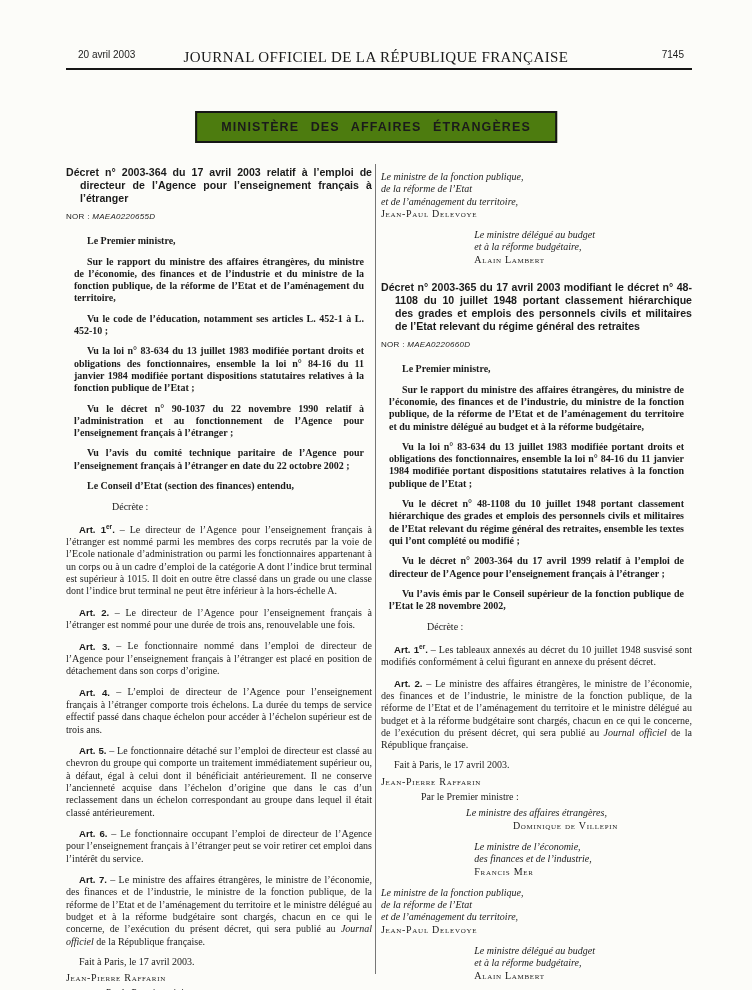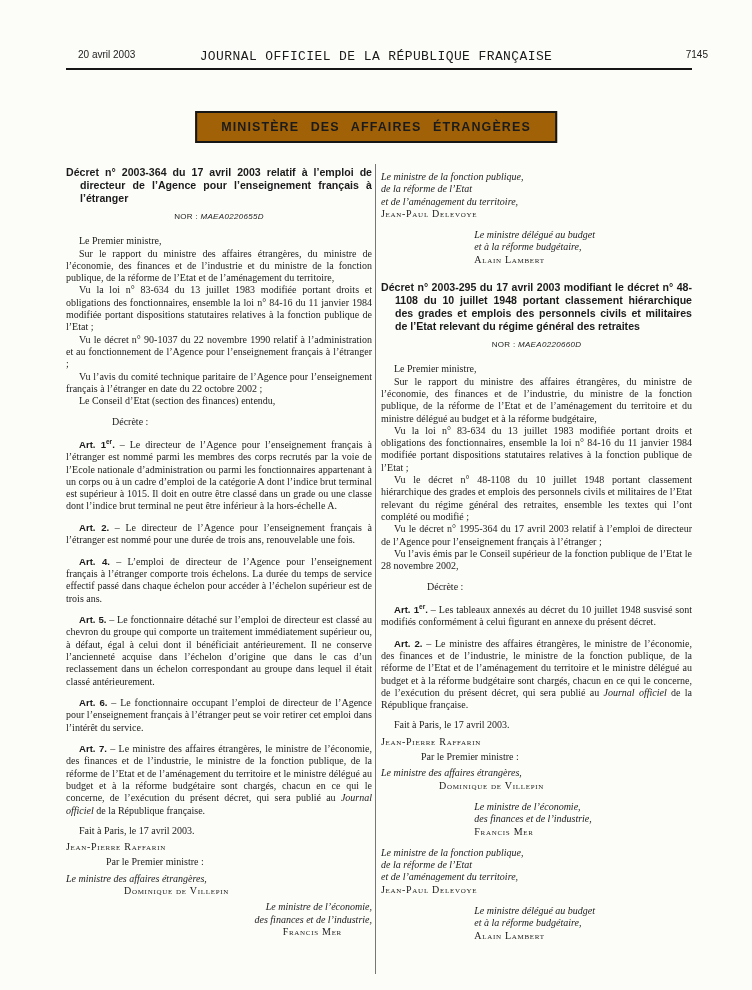--- a/index.html
+++ b/index.html
@@ -4,52 +4,52 @@
 <style>
   html,body{margin:0;padding:0;background:#d9d9d6;}
   #page{
     position:relative;width:752px;height:990px;margin:0 auto;
     background:#fcfcf9;color:#1b1b1b;
     font-family:"Liberation Serif","DejaVu Serif",serif;
     overflow:hidden;box-sizing:border-box;
   }
   
   .hdr-date{position:absolute;top:49px;left:78px;font-family:Liberation Sans, sans-serif;font-size:10px;}
-  .hdr-title{position:absolute;top:49px;left:0;right:0;text-align:center;font-family:Liberation Mono, monospace;font-size:13px;letter-spacing:.4px;}
-  .hdr-page{position:absolute;top:49px;right:44px;font-family:"Liberation Sans",sans-serif;font-size:10px;}
+  .hdr-title{position:absolute;top:49px;left:0;right:0;text-align:center;font-family:Liberation Serif, serif;font-size:15px;letter-spacing:.4px;}
+  .hdr-page{position:absolute;top:49px;right:68px;font-family:"Liberation Sans",sans-serif;font-size:10px;}
   .hdr-rule{position:absolute;top:68px;left:66px;width:626px;height:2px;background:#161616;}
   
   .ministry{
     position:absolute;top:111px;left:50%;transform:translateX(-50%);
     border:2px solid #161616;padding:7px 24px;white-space:nowrap;
     font-family:"Liberation Sans",sans-serif;font-weight:bold;font-size:12.5px;
-    letter-spacing:1.1px;word-spacing:7px;background:#a16207;
+    letter-spacing:1.1px;word-spacing:7px;background:#4d7c0f;
   }
   
   .col{position:absolute;top:166px;font-size:10px;line-height:12.3px;}
   .col-left{left:66px;width:306px;}
   .col-right{left:381px;width:311px;}
   .divider{position:absolute;left:375px;top:164px;width:1px;height:810px;background:#4a4a4a;opacity:.75;}
   
   .dtitle{
     font-family:"Liberation Sans",sans-serif;font-weight:bold;
     font-size:10.6px;line-height:13px;text-align:justify;
     padding-left:14px;text-indent:-14px;margin:0 0 6px 0;
   }
-  .nor{text-align:center;font-family:"Liberation Sans",sans-serif;font-size:8px;margin:5px 0 12px 0;letter-spacing:.3px;}
+  .nor{text-align:left;font-family:"Liberation Sans",sans-serif;font-size:8px;margin:5px 0 12px 0;letter-spacing:.3px;}
   .nor-code{font-style:italic;}
-  p.body{margin:0;text-indent:13px;text-align:justify;}
+  p.body{margin:8px;text-indent:13px;text-align:justify;font-weight:bold;}
   .decrete{margin:9px 0 7px 46px;}
   p.art{margin:6px 0 0 0;text-indent:13px;text-align:justify;}
   .art-label{font-family:"Liberation Sans",sans-serif;font-weight:bold;font-size:9.6px;}
   .art-label sup{font-size:6.5px;}
   .fait{margin:8px 0 2px 0;text-indent:13px;}
   .premier-name{font-variant:small-caps;letter-spacing:.7px;text-align:left;padding-right:26px;margin:4px 0 2px 0;}
   .par{margin:3px 0 2px 40px;}
-  .sig-block{margin:4px 0;}
+  .sig-block{margin:4px 0;text-align:center;}
   .sig-line{font-style:italic;}
   .sig-name{font-variant:small-caps;letter-spacing:.7px;}
   .sig-left .sig-name{padding-left:58px;}
   .sig-right{text-align:right;}
   .sig-right .sig-name{padding-right:30px;}
   .sig-cleft{width:70%;text-align:left;margin:5px 0 9px 0;}
   .sig-cright{width:70%;margin:9px 0 9px auto;text-align:left;}
   .decree2{margin-top:15px;}
   .line{display:block;}
 </style>
@@ -68,29 +68,31 @@
   <div class="divider"></div>
 
   <div class="col col-left">
 
     <p class="dtitle">Décret n° 2003-364 du 17 avril 2003 relatif à l’emploi de directeur de l’Agence pour l’enseignement français à l’étranger</p>
 
     <div class="nor"><span>NOR :  </span><span class="nor-code">MAEA0220655D</span></div>
 
     <p class="body">Le Premier ministre,</p>
     <p class="body">Sur le rapport du ministre des affaires étrangères, du ministre de l’économie, des finances et de l’industrie et du ministre de la fonction publique, de la réforme de l’Etat et de l’aménagement du territoire,</p>
+    <p class="body">Vu le code de l’éducation, notamment ses articles L. 452-1 à L. 452-10 ;</p>
     <p class="body">Vu la loi n° 83-634 du 13 juillet 1983 modifiée portant droits et obligations des fonctionnaires, ensemble la loi n° 84-16 du 11 janvier 1984 modifiée portant dispositions statutaires relatives à la fonction publique de l’Etat ;</p>
     <p class="body">Vu le décret n° 90-1037 du 22 novembre 1990 relatif à l’administration et au fonctionnement de l’Agence pour l’enseignement français à l’étranger ;</p>
     <p class="body">Vu l’avis du comité technique paritaire de l’Agence pour l’enseignement français à l’étranger en date du 22 octobre 2002 ;</p>
     <p class="body">Le Conseil d’Etat (section des finances) entendu,</p>
 
     <p class="decrete">Décrète :</p>
 
     <p class="art"><span class="art-label"><span>Art. 1</span><sup>er</sup><span>.</span></span><span> – </span><span>Le directeur de l’Agence pour l’enseignement français à l’étranger est nommé parmi les membres des corps recrutés par la voie de l’Ecole nationale d’administration ou parmi les fonctionnaires appartenant à un corps ou à un cadre d’emploi de la catégorie A dont l’indice brut terminal est supérieur à 1015. Il doit en outre être classé dans un grade ou une classe dont l’indice brut terminal ne peut être inférieur à la hors-échelle A.</span></p>
     <p class="art"><span class="art-label"><span>Art. 2.</span><sup></sup><span></span></span><span> – </span><span>Le directeur de l’Agence pour l’enseignement français à l’étranger est nommé pour une durée de trois ans, renouvelable une fois.</span></p>
+    <p class="art"><span class="art-label"><span>Art. 3.</span><sup></sup><span></span></span><span> – </span><span>Le fonctionnaire nommé dans l’emploi de directeur de l’Agence pour l’enseignement français à l’étranger est placé en position de détachement dans son corps d’origine.</span></p>
     <p class="art"><span class="art-label"><span>Art. 4.</span><sup></sup><span></span></span><span> – </span><span>L’emploi de directeur de l’Agence pour l’enseignement français à l’étranger comporte trois échelons. La durée du temps de service effectif passé dans chaque échelon pour accéder à l’échelon supérieur est de trois ans.</span></p>
     <p class="art"><span class="art-label"><span>Art. 5.</span><sup></sup><span></span></span><span> – </span><span>Le fonctionnaire détaché sur l’emploi de directeur est classé au chevron du groupe qui comporte un traitement immédiatement supérieur ou, à défaut, égal à celui dont il bénéficiait antérieurement. Il ne conserve l’ancienneté acquise dans l’échelon d’origine que dans le cas d’un reclassement dans un échelon correspondant au groupe dans lequel il était classé antérieurement.</span></p>
     <p class="art"><span class="art-label"><span>Art. 6.</span><sup></sup><span></span></span><span> – </span><span>Le fonctionnaire occupant l’emploi de directeur de l’Agence pour l’enseignement français à l’étranger peut se voir retirer cet emploi dans l’intérêt du service.</span></p>
     <p class="art"><span class="art-label"><span>Art. 7.</span><sup></sup><span></span></span><span> – </span><span>Le ministre des affaires étrangères, le ministre de l’économie, des finances et de l’industrie, le ministre de la fonction publique, de la réforme de l’Etat et de l’aménagement du territoire et le ministre délégué au budget et à la réforme budgétaire sont chargés, chacun en ce qui le concerne, de l’exécution du présent décret, qui sera publié au </span><i>Journal officiel</i><span> de la République française.</span></p>
 
     <p class="fait">Fait à Paris, le 17 avril 2003.</p>
     <div class="premier-name">Jean-Pierre Raffarin</div>
     <div class="par">Par le Premier ministre :</div>
 
     <div class="sig-block sig-left">
@@ -115,29 +117,29 @@
       <span class="line sig-name">Jean-Paul Delevoye</span>
     </div>
 
     <div class="sig-block sig-cright">
       <span class="line sig-line">Le ministre délégué au budget</span>
       <span class="line sig-line">et à la réforme budgétaire,</span>
       <span class="line sig-name">Alain Lambert</span>
     </div>
 
     <div class="decree2">
-      <p class="dtitle">Décret n° 2003-295 du 17 avril 2003 modifiant le décret n° 48-1108 du 10 juillet 1948 portant classement hiérarchique des grades et emplois des personnels civils et militaires de l’Etat relevant du régime général des retraites</p>
+      <p class="dtitle">Décret n° 2003-365 du 17 avril 2003 modifiant le décret n° 48-1108 du 10 juillet 1948 portant classement hiérarchique des grades et emplois des personnels civils et militaires de l’Etat relevant du régime général des retraites</p>
 
       <div class="nor"><span>NOR :  </span><span class="nor-code">MAEA0220660D</span></div>
 
       <p class="body">Le Premier ministre,</p>
       <p class="body">Sur le rapport du ministre des affaires étrangères, du ministre de l’économie, des finances et de l’industrie, du ministre de la fonction publique, de la réforme de l’Etat et de l’aménagement du territoire et du ministre délégué au budget et à la réforme budgétaire,</p>
       <p class="body">Vu la loi n° 83-634 du 13 juillet 1983 modifiée portant droits et obligations des fonctionnaires, ensemble la loi n° 84-16 du 11 janvier 1984 modifiée portant dispositions statutaires relatives à la fonction publique de l’Etat ;</p>
       <p class="body">Vu le décret n° 48-1108 du 10 juillet 1948 portant classement hiérarchique des grades et emplois des personnels civils et militaires de l’Etat relevant du régime général des retraites, ensemble les textes qui l’ont complété ou modifié ;</p>
-      <p class="body">Vu le décret n° 1995-364 du 17 avril 2003 relatif à l’emploi de directeur de l’Agence pour l’enseignement français à l’étranger ;</p>
+      <p class="body">Vu le décret n° 2003-364 du 17 avril 1999 relatif à l’emploi de directeur de l’Agence pour l’enseignement français à l’étranger ;</p>
       <p class="body">Vu l’avis émis par le Conseil supérieur de la fonction publique de l’Etat le 28 novembre 2002,</p>
 
       <p class="decrete">Décrète :</p>
 
       <p class="art"><span class="art-label"><span>Art. 1</span><sup>er</sup><span>.</span></span><span> – </span><span>Les tableaux annexés au décret du 10 juillet 1948 susvisé sont modifiés conformément à celui figurant en annexe du présent décret.</span></p>
       <p class="art"><span class="art-label"><span>Art. 2.</span><sup></sup><span></span></span><span> – </span><span>Le ministre des affaires étrangères, le ministre de l’économie, des finances et de l’industrie, le ministre de la fonction publique, de la réforme de l’Etat et de l’aménagement du territoire et le ministre délégué au budget et à la réforme budgétaire sont chargés, chacun en ce qui le concerne, de l’exécution du présent décret, qui sera publié au </span><i>Journal officiel</i><span> de la République française.</span></p>
 
       <p class="fait">Fait à Paris, le 17 avril 2003.</p>
       <div class="premier-name">Jean-Pierre Raffarin</div>
       <div class="par">Par le Premier ministre :</div>

